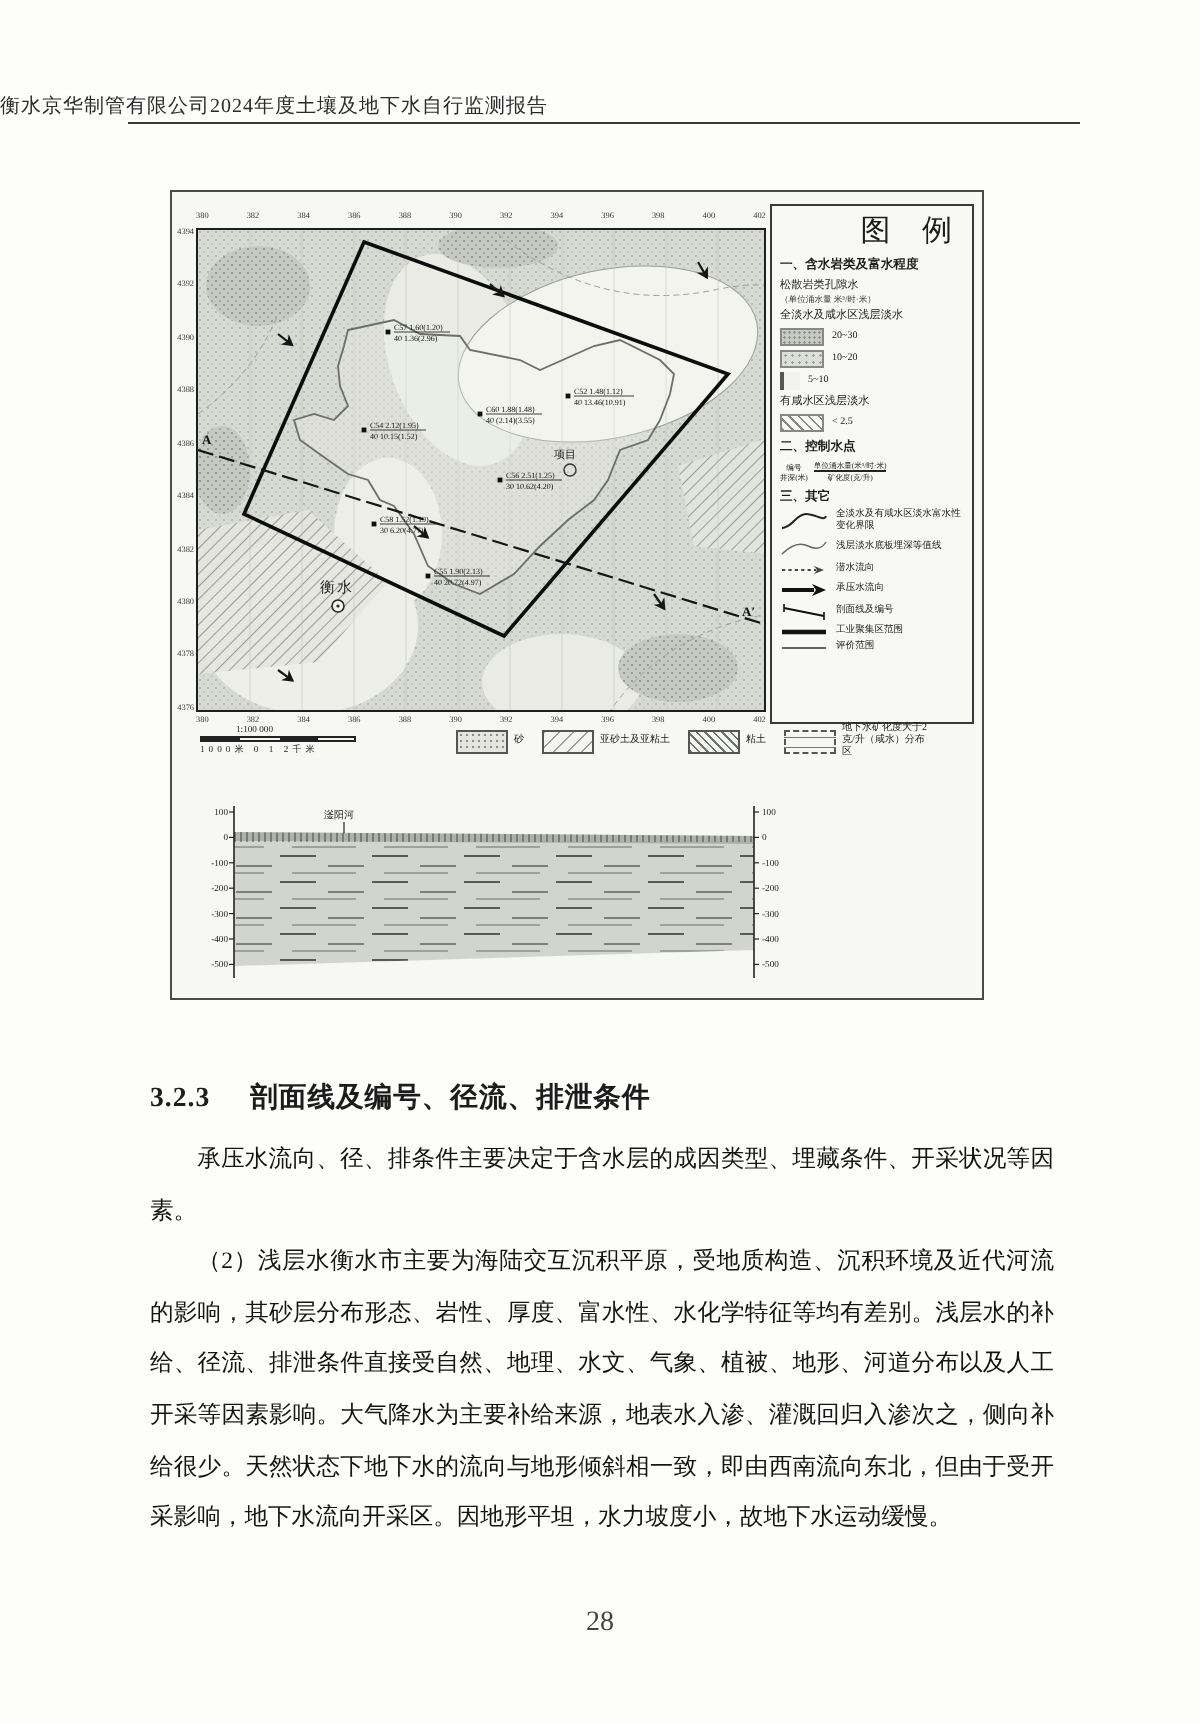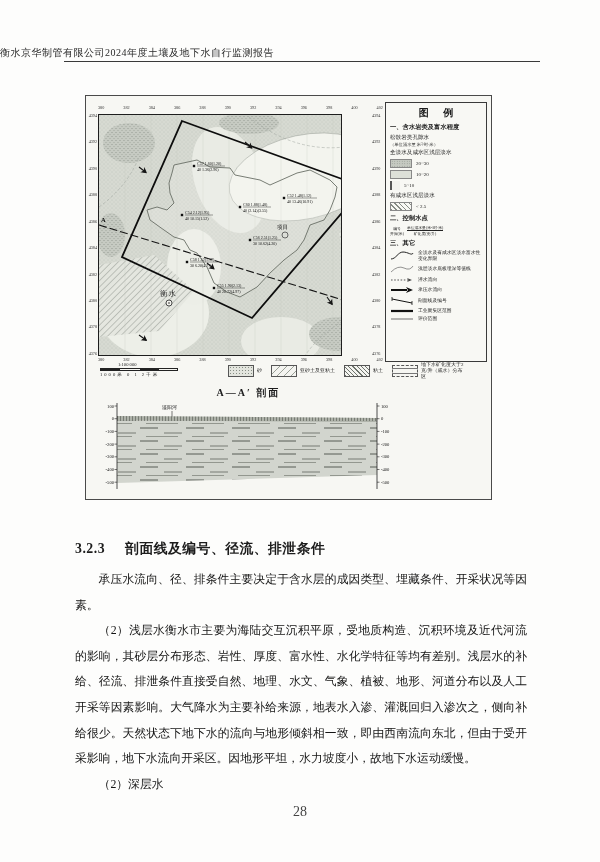--- a/index.html
+++ b/index.html
@@ -9,37 +9,37 @@
 
   
   .header-title { position:absolute; top:46px; left:0; right:0; text-align:left;
                   font-size:10px; color:#2a2a2a; letter-spacing:0.5px; }
   .header-rule  { position:absolute; top:61px; left:64px; right:60px; border-top:1.4px solid #3a3a3a; }
 
   
   .figure { position:absolute; left:85px; top:95px; width:407px; height:405px;
             border:1px solid #4a4a4a; background:#f7f7f3; }
 
-  .map-box { position:absolute; left:12px; top:18px; width:244px; height:242px;
+  .map-box { position:absolute; left:12px; top:18px; width:285px; height:242px;
              border:1.3px solid #1e1e1e; background:#fca5a5; overflow:hidden; }
   .map-box svg { display:block; }
 
   .ticks-top, .ticks-bottom { position:absolute; left:12px; width:285px; height:7px;
              display:flex; justify-content:space-between; font-size:4.2px; color:#333; }
   .ticks-top { top:10px; } .ticks-bottom { top:262px; }
   .ticks-left, .ticks-right { position:absolute; top:18px; height:242px; width:10px;
              display:flex; flex-direction:column; justify-content:space-between;
              font-size:4.2px; color:#333; }
   .ticks-left { left:1px; text-align:right; } .ticks-right { left:286px; text-align:left; }
   .ticks-top span, .ticks-bottom span, .ticks-left span, .ticks-right span { line-height:1; }
 
   
   .legend { position:absolute; left:299px; top:6px; width:102px; height:260px;
             border:1px solid #3a3a3a; background:#f8f8f4; padding:3px 4px; overflow:hidden; }
-  .legend-title { text-align:center; font-weight:bold; font-size:10px; letter-spacing:6px;
+  .legend-title { text-align:right; font-weight:normal; font-size:15px; letter-spacing:6px;
                   padding-left:6px; margin-bottom:3px; }
   .lg-sec  { font-weight:bold; font-size:6.3px; margin-top:3px; }
   .lg-sub  { font-size:5.6px; margin-top:2px; }
   .lg-sub2 { font-size:4.3px; color:#333; }
   .lg-row  { display:flex; align-items:center; gap:4px; margin-top:2px; }
   .lg-row .lbl { font-size:4.8px; line-height:1.25; }
   .sw { width:22px; height:9px; flex:0 0 auto; border:0.5px solid #888; }
   .sw1 { background-color:#c6cac2; background-image:radial-gradient(#8d948b 0.5px, transparent 0.6px); background-size:2.5px 2.5px; }
   .sw2 { background-color:#dde0d8; background-image:radial-gradient(#9aa096 0.5px, transparent 0.6px); background-size:3.5px 3.5px; }
   .sw3 { background:#f2f2ee; border:none; border-left:2px solid #555; width:10px; }
@@ -409,21 +409,20 @@
       <div class="litho-item">
           <span class="lsw lsw3"></span>
           <span class="lbl">粘土</span>
         </div>
       <div class="litho-item">
           <span class="lsw lsw4"></span>
           <span class="lbl">地下水矿化度大于2克/升（咸水）分布区</span>
         </div>
     </div>
 
-    <div class="profile-title">A—A′ 剖面</div>
 
     <div class="profile-wrap">
       <svg width="330" height="97" viewBox="0 0 330 97">
         <defs>
           <pattern id="lens" width="46" height="13" patternUnits="userSpaceOnUse">
             <line x1="2" y1="3" x2="20" y2="3" stroke="#41463f" stroke-width="1"></line>
             <line x1="26" y1="8" x2="44" y2="8" stroke="#4a4f47" stroke-width="0.8"></line>
             <line x1="8" y1="11.5" x2="40" y2="11.5" stroke="#565b52" stroke-width="0.6"></line>
           </pattern>
           <pattern id="topTicks" width="3" height="4" patternUnits="userSpaceOnUse">
@@ -484,17 +483,16 @@
   </div>
 
 
   <div class="heading">
     <span class="num">3.2.3</span><span>剖面线及编号、径流、排泄条件</span>
   </div>
 
   <div class="body-text">
     <p>承压水流向、径、排条件主要决定于含水层的成因类型、埋藏条件、开采状况等因素。</p>
     <p>（2）浅层水衡水市主要为海陆交互沉积平原，受地质构造、沉积环境及近代河流的影响，其砂层分布形态、岩性、厚度、富水性、水化学特征等均有差别。浅层水的补给、径流、排泄条件直接受自然、地理、水文、气象、植被、地形、河道分布以及人工开采等因素影响。大气降水为主要补给来源，地表水入渗、灌溉回归入渗次之，侧向补给很少。天然状态下地下水的流向与地形倾斜相一致，即由西南流向东北，但由于受开采影响，地下水流向开采区。因地形平坦，水力坡度小，故地下水运动缓慢。</p>
-    <p>（2）深层水</p>
   </div>
 
   <div class="page-num">28</div>
 </div>
 
 </body></html>

